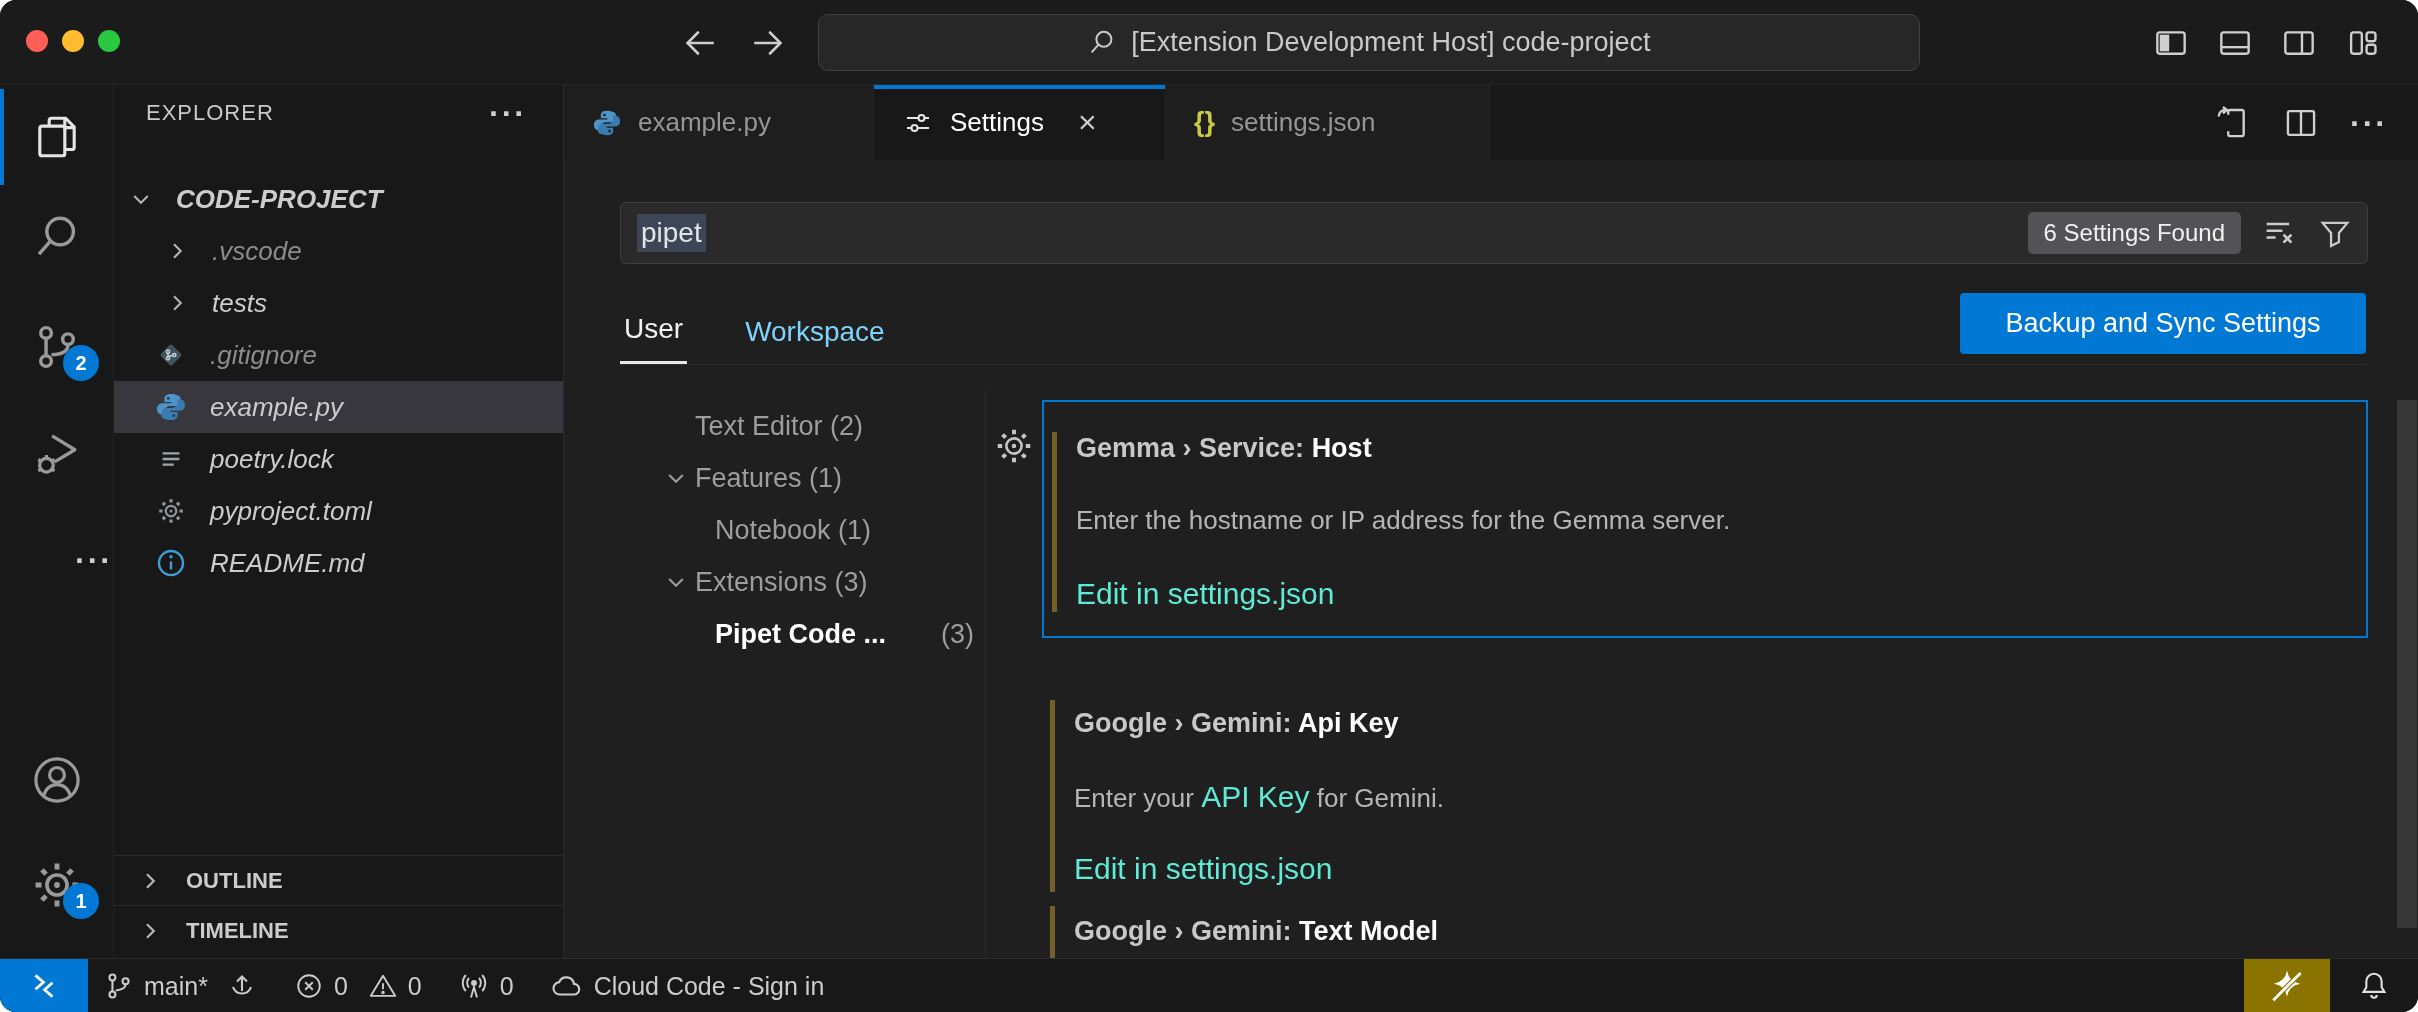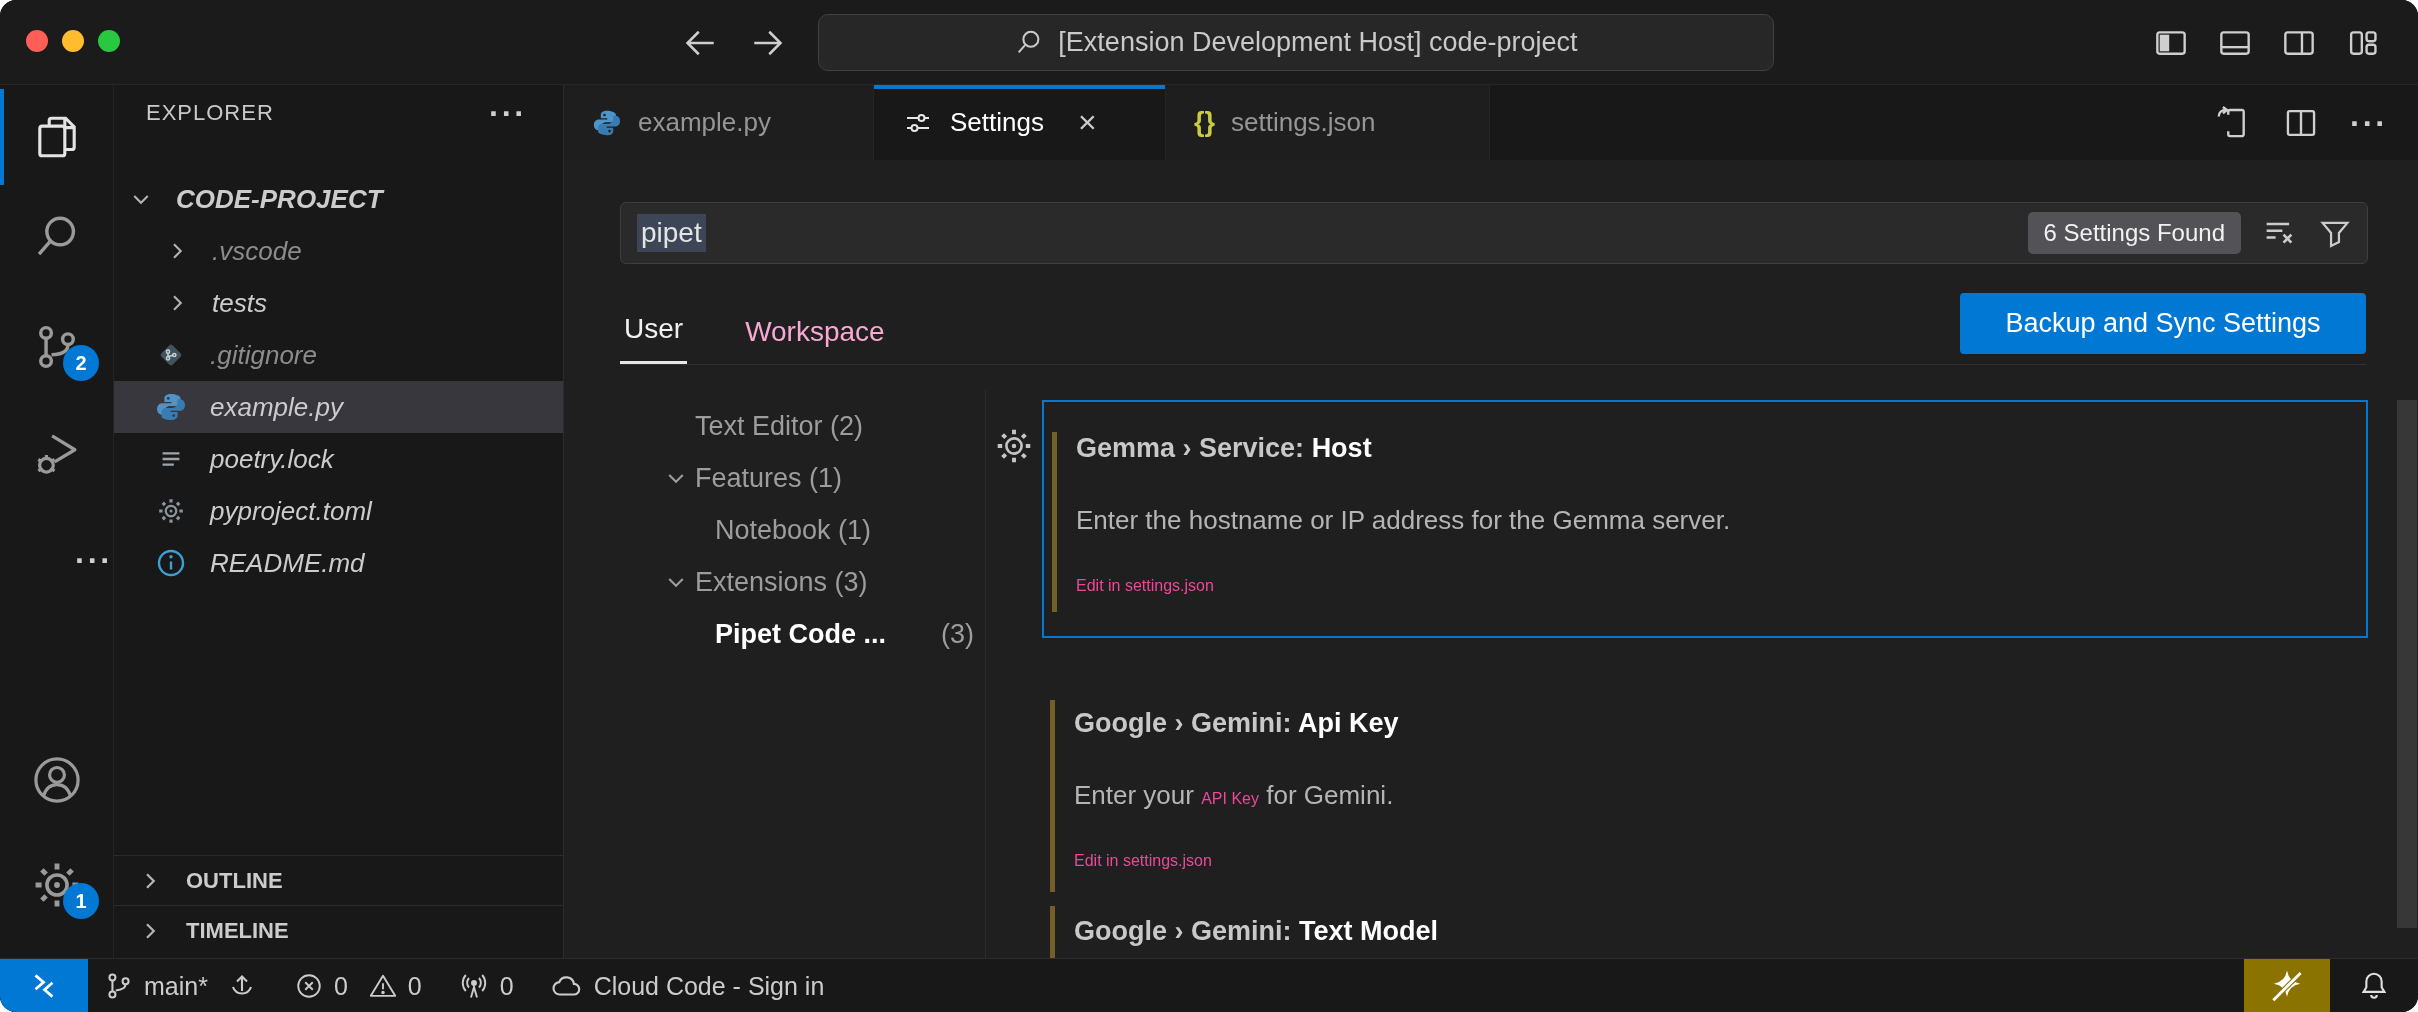--- a/index.html
+++ b/index.html
@@ -7,21 +7,21 @@
   body { font-family: "Liberation Sans","DejaVu Sans",sans-serif; }
   .window { position:relative; width:2418px; height:1012px; background:#1f1f1f;
             border-radius:16px; overflow:hidden; }
 
   
   .titlebar { position:absolute; left:0; top:0; width:100%; height:85px;
               background:#1b1b1b; border-bottom:1px solid #262626; }
   .lights { position:absolute; left:26px; top:30px; display:flex; gap:14px; }
   .light { width:22px; height:22px; border-radius:50%; }
   .nav-arrows { position:absolute; left:680px; top:0; height:85px; display:flex; align-items:center; gap:28px; color:#cfcfcf; }
-  .cmd-center { position:absolute; left:818px; top:14px; width:956px; height:57px;
+  .cmd-center { position:absolute; left:818px; top:14px; width:1102px; height:57px;
                 background:#272727; border:1px solid #414141; border-radius:10px;
                 display:flex; align-items:center; justify-content:center; gap:14px;
                 color:#c9c9c9; font-size:27px; }
   .layout-icons { position:absolute; right:36px; top:0; height:85px; display:flex; align-items:center; gap:26px; color:#cfcfcf; }
 
   
   .activitybar { position:absolute; left:0; top:85px; bottom:54px; width:114px;
                  background:#181818; border-right:1px solid #242424; }
   .act-item { position:absolute; left:0; width:113px; height:100px; display:flex;
               align-items:center; justify-content:center; color:#9a9a9a; }
@@ -64,21 +64,21 @@
 
   
   .page { position:absolute; left:0; top:75px; right:0; bottom:0; background:#1f1f1f; overflow:hidden; }
   .search-box { position:absolute; left:56px; top:42px; width:1748px; height:62px;
                 background:#2a2a2b; border:1px solid #3e3e42; border-radius:6px;
                 display:flex; align-items:center; padding:0 14px 0 16px; }
   .search-text { font-size:28px; color:#e4e4e4; background:#3d4656; padding:3px 4px; }
   .search-right { margin-left:auto; display:flex; align-items:center; gap:20px; }
   .results-badge { background:#525257; color:#f2f2f2; font-size:24px; border-radius:5px; padding:7px 16px; }
   .scope-row { position:absolute; left:56px; top:138px; right:52px; height:66px; display:flex; align-items:flex-end; gap:54px; }
-  .scope { font-size:28px; color:#f9a8d4; padding:0 4px 16px 4px; }
+  .scope { font-size:28px; color:#7dd3fc; padding:0 4px 16px 4px; }
   .scope.active { color:#f0f0f0; border-bottom:3px solid #e7e7e7; }
   .scope-divider { position:absolute; left:56px; top:204px; right:52px; height:1px; background:#2f2f2f; }
   .backup-btn { position:absolute; right:52px; top:133px; width:406px; height:61px; background:#0078d4;
                 border-radius:4px; color:#ffffff; font-size:27px; display:flex; align-items:center; justify-content:center; }
 
   .toc { position:absolute; left:56px; top:240px; width:364px; font-size:27px; color:#9d9d9d; }
   .toc-row { height:52px; display:flex; align-items:center; }
   .toc-chev { width:38px; display:flex; justify-content:center; color:#9d9d9d; }
   .toc-ind0 { padding-left:75px; }
   .toc-ind-chev { padding-left:37px; }
@@ -87,21 +87,21 @@
   .toc-count-right { margin-left:auto; padding-right:10px; color:#9d9d9d; font-weight:400; }
   .toc-divider { position:absolute; left:421px; top:230px; bottom:0; width:1px; background:#2b2b2b; }
 
   .row-gear { position:absolute; left:429px; top:265px; color:#c5c5c5; }
   .entry { position:absolute; left:478px; width:1326px; }
   .entry .modbar { position:absolute; left:8px; width:5px; background:#755f28; }
   .entry .content { position:absolute; left:32px; right:20px; }
   .e-title { font-size:27px; font-weight:700; color:#ffffff; white-space:nowrap; }
   .e-title .cat { color:#c8c8c8; }
   .e-desc { font-size:26px; color:#b5b5b5; white-space:nowrap; }
-  .e-link { font-size:16px; color:#ec4899; white-space:nowrap; }
+  .e-link { font-size:30px; color:#5eead4; white-space:nowrap; }
   .entry.selected { border:2px solid #0078d4; }
   .scrollbar { position:absolute; right:1px; top:240px; width:20px; height:528px; background:#4a4a4a; opacity:0.55; }
 
   
   .statusbar { position:absolute; left:0; bottom:0; width:100%; height:54px; background:#181818;
                border-top:1px solid #2b2b2b; color:#cccccc; font-size:25px; }
   .remote { position:absolute; left:0; top:0; width:88px; height:54px; background:#0078d4;
             display:flex; align-items:center; justify-content:center; border-bottom-left-radius:16px; color:#fff; }
   .sb-left { position:absolute; left:104px; top:0; height:54px; display:flex; align-items:center; gap:36px; }
   .sb-group { display:flex; align-items:center; gap:10px; }

